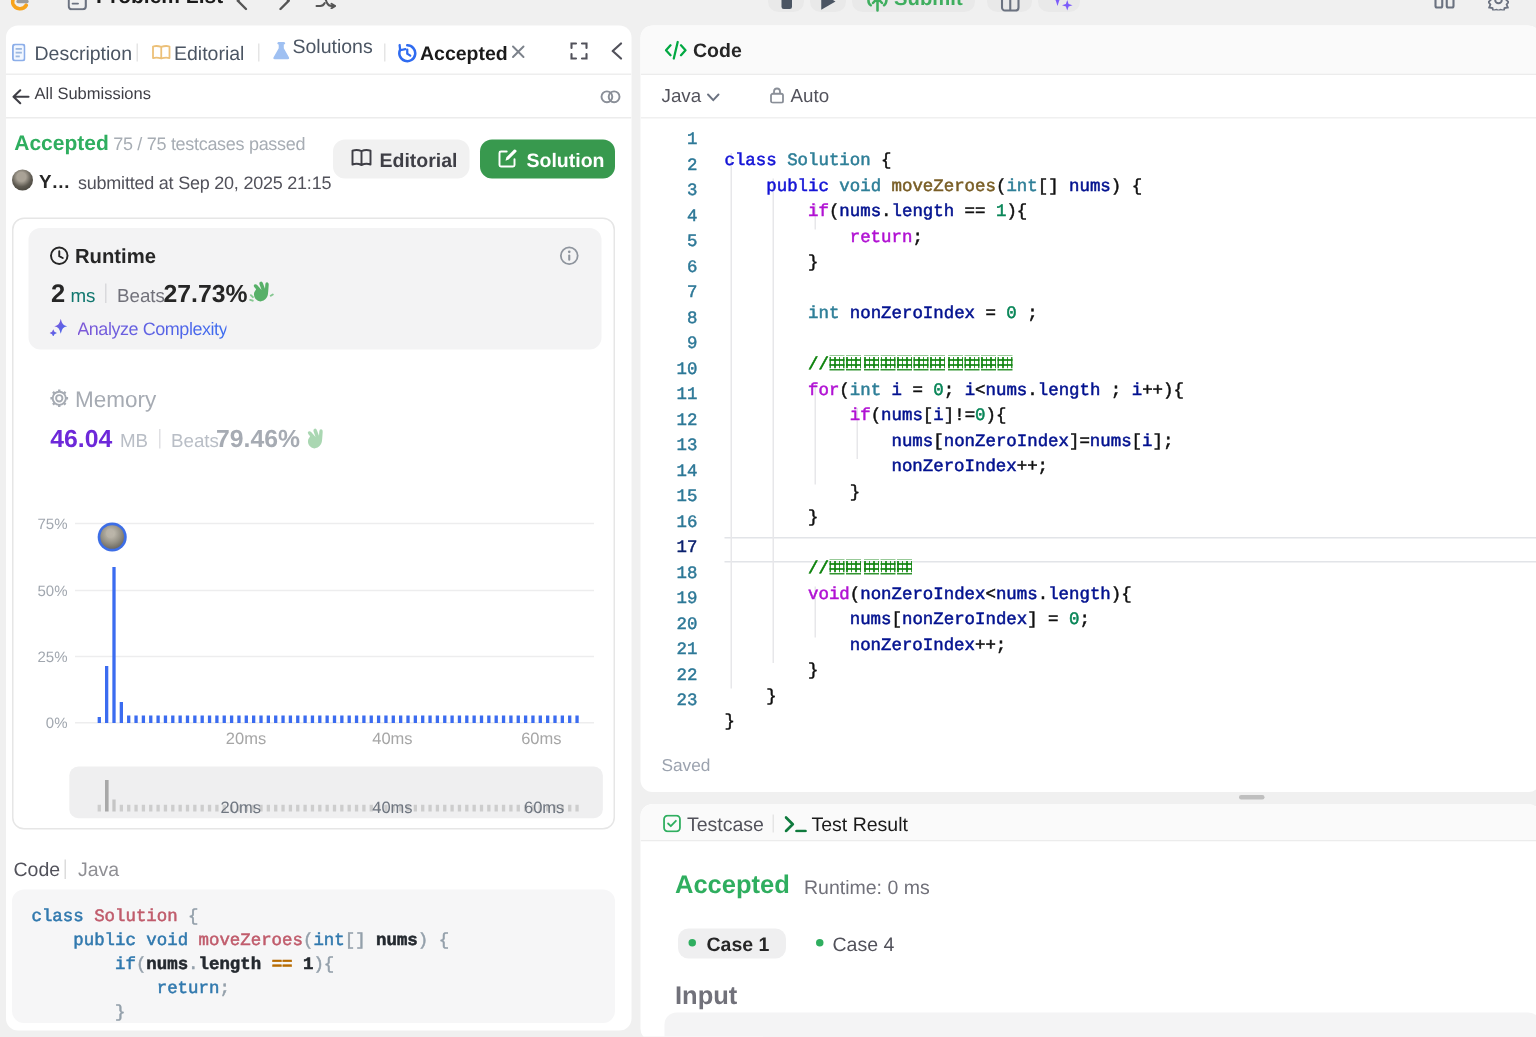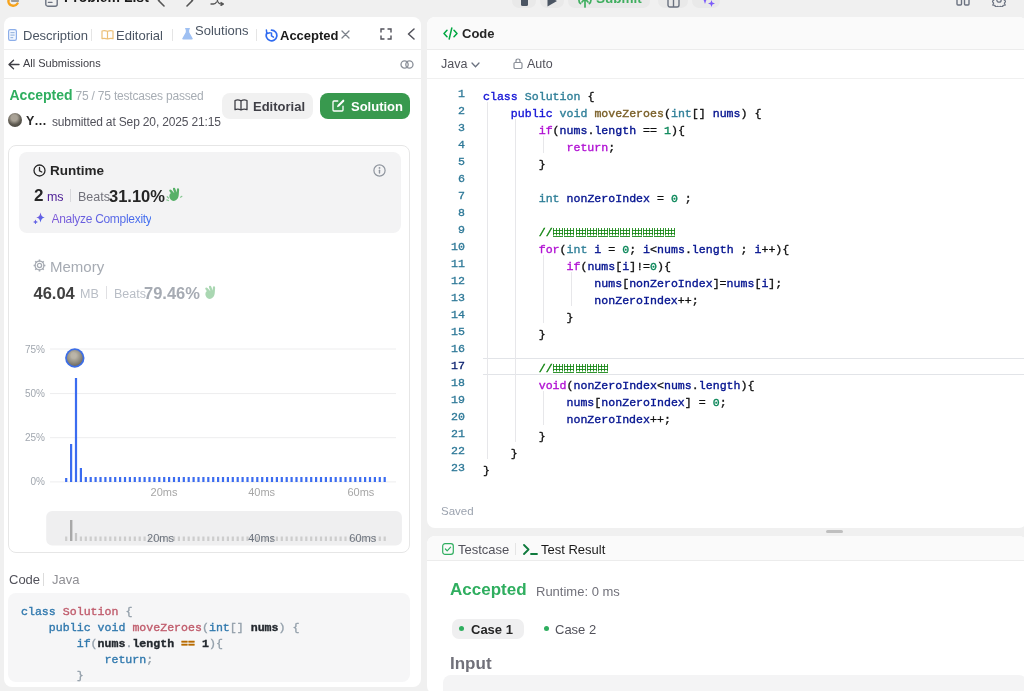--- a/index.html
+++ b/index.html
@@ -152,24 +152,24 @@
   <svg class="abs" style="left:29px;top:147px" width="13" height="13" viewBox="0 0 13 13">
       <circle cx="6.5" cy="6.5" r="5.5" fill="none" stroke="#262626" stroke-width="1.3"></circle>
       <path d="M6.5 3.5 L6.5 6.8 L8.8 8" fill="none" stroke="#262626" stroke-width="1.3" stroke-linecap="round"></path>
     </svg>
   <div class="abs" style="left:46px;top:146px;font-size:13.5px;font-weight:600;color:#262626">Runtime</div>
   <svg class="abs" style="left:369px;top:147px" width="13" height="13" viewBox="0 0 13 13">
       <circle cx="6.5" cy="6.5" r="5.6" fill="none" stroke="#8f959e" stroke-width="1.2"></circle>
       <circle cx="6.5" cy="3.9" r="0.9" fill="#8f959e"></circle>
       <rect x="5.8" y="5.6" width="1.4" height="4.2" rx="0.7" fill="#8f959e"></rect>
     </svg>
-  <div class="abs" style="left:30px;top:169px;font-size:17px;font-weight:700;color:#262626">2<span style="font-size:12.5px;font-weight:400;color:#4c1d95">&nbsp;ms</span></div>
+  <div class="abs" style="left:30px;top:169px;font-size:17px;font-weight:700;color:#262626">2<span style="font-size:12.5px;font-weight:400;color:#0f766e">&nbsp;ms</span></div>
   <div class="divv" style="left:66px;top:172px;height:13px;background:#d9d9dc"></div>
   <div class="abs" style="left:74px;top:173px;font-size:12.5px;color:#71717a">Beats</div>
-  <div class="abs" style="left:105px;top:170px;font-size:16.5px;font-weight:700;color:#262626">31.10%</div>
+  <div class="abs" style="left:105px;top:170px;font-size:16.5px;font-weight:700;color:#262626">27.73%</div>
   <svg class="abs" style="left:162px;top:170px" width="17" height="17" viewBox="0 0 15 15">
       <path d="M4.2 5.2 L3.2 4.0 Q2.4 3.0 3.2 2.4 Q4 1.8 4.8 2.7 L7.4 5.6 L6.2 2.3 Q5.8 1.0 6.8 0.7 Q7.8 0.4 8.2 1.6 L9.4 4.8 L9.6 2.2 Q9.7 1.0 10.7 1.1 Q11.7 1.3 11.6 2.5 L11.3 6.5 Q11.2 10.5 8.6 11.8 Q5.9 13.1 3.9 10.9 Q2.5 9.3 3.1 6.9 Z" fill="#57b068"></path>
       <path d="M1.1 8.6 L2.3 9.8 M0.7 11.4 L2.2 11.9 M12.8 9.0 L14.0 8.2" stroke="#85c791" stroke-width="1.1" stroke-linecap="round"></path>
     </svg>
   <div class="abs" style="left:29px;top:194.5px">
       <svg width="12" height="12" viewBox="0 0 12 12">
         <defs>
           <linearGradient id="g1" x1="0" y1="0" x2="1" y2="1">
             <stop offset="0" stop-color="#8a55d8"></stop>
             <stop offset="1" stop-color="#3b6cf0"></stop>
@@ -180,21 +180,21 @@
       </svg>
     </div>
   <div class="abs" style="left:47.5px;top:195px;font-size:12px;letter-spacing:-0.3px;background:linear-gradient(90deg,#7e58d7,#3b6cf0);-webkit-background-clip:text;background-clip:text;color:transparent">Analyze Complexity</div>
 
   <svg class="abs" style="left:29px;top:242px" width="13" height="13" viewBox="0 0 13 13">
       <circle cx="6.5" cy="6.5" r="2.1" fill="none" stroke="#a6abb3" stroke-width="1.3"></circle>
       <circle cx="6.5" cy="6.5" r="4.4" fill="none" stroke="#a6abb3" stroke-width="1.3"></circle>
       <path d="M6.5 0.6 L6.5 2.4 M6.5 10.6 L6.5 12.4 M0.6 6.5 L2.4 6.5 M10.6 6.5 L12.4 6.5 M2.3 2.3 L3.6 3.6 M9.4 9.4 L10.7 10.7 M2.3 10.7 L3.6 9.4 M9.4 3.6 L10.7 2.3" stroke="#a6abb3" stroke-width="1.6"></path>
     </svg>
   <div class="abs" style="left:46px;top:241px;font-size:15px;color:#a6abb3">Memory</div>
-  <div class="abs" style="left:29.5px;top:267px;font-size:16.5px;font-weight:700;color:#404040">46.04</div>
+  <div class="abs" style="left:29.5px;top:267px;font-size:16.5px;font-weight:700;color:#6d28d9">46.04</div>
     <div class="abs" style="left:76px;top:270px;font-size:12.5px;color:#b9bec6">MB</div>
   <div class="divv" style="left:101.5px;top:269px;height:13px;background:#e0e0e3"></div>
   <div class="abs" style="left:110px;top:270px;font-size:12.5px;color:#b9bec6">Beats</div>
   <div class="abs" style="left:140px;top:267px;font-size:16.5px;font-weight:700;color:#a6abb3">79.46%</div>
   <svg class="abs" style="left:198px;top:268px;opacity:.5" width="17" height="17" viewBox="0 0 15 15">
       <path d="M4.2 5.2 L3.2 4.0 Q2.4 3.0 3.2 2.4 Q4 1.8 4.8 2.7 L7.4 5.6 L6.2 2.3 Q5.8 1.0 6.8 0.7 Q7.8 0.4 8.2 1.6 L9.4 4.8 L9.6 2.2 Q9.7 1.0 10.7 1.1 Q11.7 1.3 11.6 2.5 L11.3 6.5 Q11.2 10.5 8.6 11.8 Q5.9 13.1 3.9 10.9 Q2.5 9.3 3.1 6.9 Z" fill="#57b068"></path>
     </svg>
 
   <div id="chart" class="abs" style="left:4px;top:308px">
       <svg width="402" height="235" viewBox="0 0 402 235">
@@ -414,21 +414,21 @@
 15
 16
 <span style="color:#0b216f">17</span>
 18
 19
 20
 21
 22
 23</pre>
 
-  <pre id="mcode" class="abs mono" style="left:56px;top:71px"><span class="k">class</span> <span class="t">Solution</span> {
+  <pre id="mcode" class="abs mono" style="left:56px;top:82px"><span class="k">class</span> <span class="t">Solution</span> {
     <span class="k">public</span> <span class="t">void</span> <span class="m">moveZeroes</span>(<span class="t">int</span>[] <span class="v">nums</span>) {
         <span class="p">if</span>(<span class="v">nums</span>.<span class="v">length</span> == <span class="n">1</span>){
             <span class="p">return</span>;
         }
 
         <span class="t">int</span> <span class="v">nonZeroIndex</span> = <span class="n">0</span> ;
 
         <span class="c">//<i class="cj"></i><i class="cj"></i><i class="cj"></i><i class="cj"></i><i class="cj"></i><i class="cj"></i><i class="cj"></i><i class="cj"></i><i class="cj"></i><i class="cj"></i><i class="cj"></i></span>
         <span class="p">for</span>(<span class="t">int</span> <span class="v">i</span> = <span class="n">0</span>; <span class="v">i</span>&lt;<span class="v">nums</span>.<span class="v">length</span> ; <span class="v">i</span>++){
             <span class="p">if</span>(<span class="v">nums</span>[<span class="v">i</span>]!=<span class="n">0</span>){
@@ -459,18 +459,18 @@
       <path d="M1 1 L5.5 5.5 L1 10" fill="none" stroke="#0f7a3d" stroke-width="1.8" stroke-linecap="round" stroke-linejoin="round"></path>
       <path d="M8 10 L14 10" stroke="#0f7a3d" stroke-width="1.8" stroke-linecap="round"></path>
     </svg>
   <div class="abs" style="left:114px;top:6px;font-size:13px;font-weight:400;color:#1a1a1a">Test Result</div>
   <div class="abs" style="left:23px;top:44px;font-size:17px;font-weight:700;color:#2fae5f">Accepted</div>
   <div class="abs" style="left:109px;top:48px;font-size:13px;color:#71717a">Runtime: 0 ms</div>
   <div class="abs" style="left:25px;top:83px;width:72px;height:20px;border-radius:7px;background:#efeff0"></div>
   <div class="abs" style="left:32px;top:90px;width:5px;height:5px;border-radius:50%;background:#2fae5f"></div>
   <div class="abs" style="left:44px;top:86px;font-size:13px;font-weight:600;color:#262626">Case 1</div>
   <div class="abs" style="left:117px;top:90px;width:5px;height:5px;border-radius:50%;background:#2fae5f"></div>
-  <div class="abs" style="left:128px;top:86px;font-size:13px;color:#52525b">Case 2</div>
+  <div class="abs" style="left:128px;top:86px;font-size:13px;color:#52525b">Case 4</div>
   <div class="abs" style="left:23px;top:118px;font-size:17px;font-weight:600;color:#71717a">Input</div>
   <div class="abs" style="left:16px;top:139px;width:584px;height:19px;border-radius:8px 8px 0 0;background:#f4f4f5"></div>
 </div>
 
 <div class="abs" style="left:826px;top:530px;width:17px;height:3px;border-radius:2px;background:#bfbfbf"></div>
 
 </body></html>

